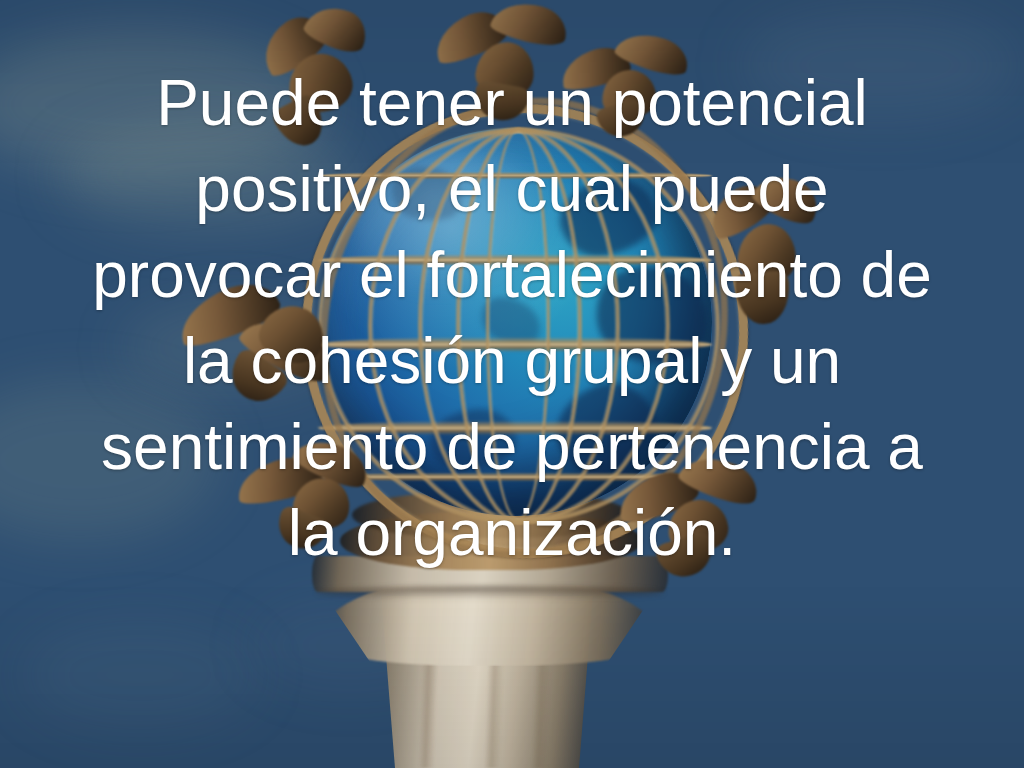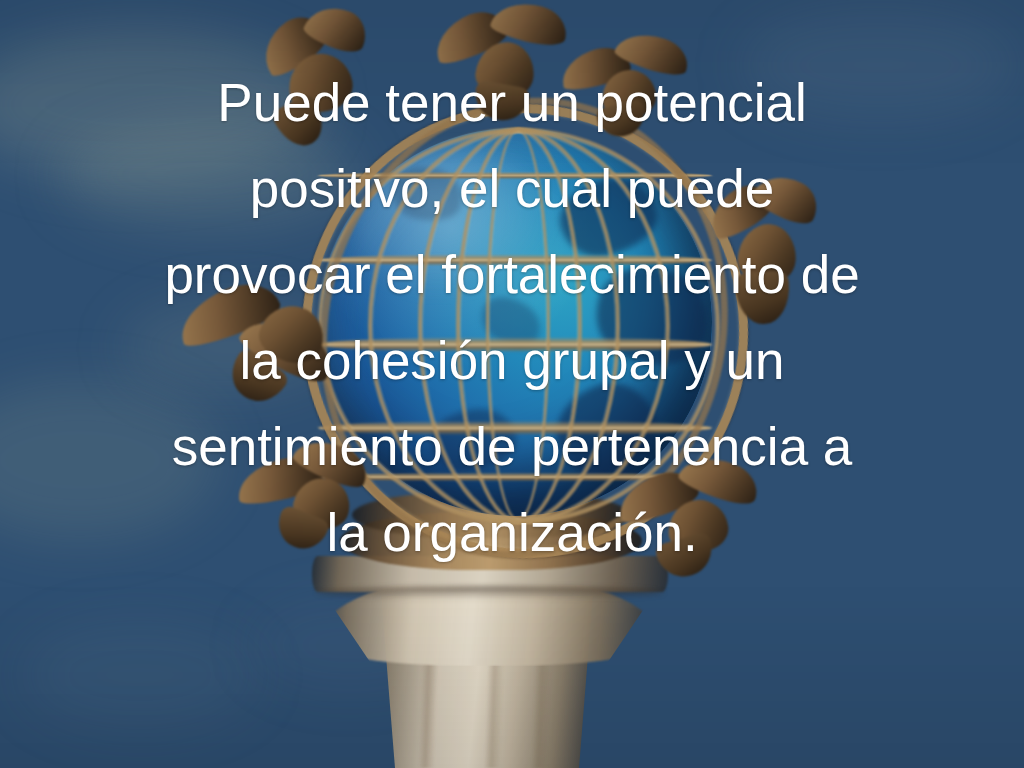--- a/index.html
+++ b/index.html
@@ -389,21 +389,21 @@
     width: 100%;
     margin-top: 42px;
     text-shadow: 0 1px 3px rgba(0,0,0,0.28);
   }
   #slide-body {
     margin: 0;
     padding: 0 14px;
     color: #ffffff;
     font-family: "Liberation Sans", "DejaVu Sans", sans-serif;
     font-weight: 400;
-    font-size: 53px;
+    font-size: 64px;
     line-height: 86px;
     text-align: center;
     width: 100%;
     box-sizing: border-box;
     margin-top: 60px;
     text-shadow: 0 1px 3px rgba(0,0,0,0.30);
     white-space: pre-line;
   }
 </style>
 </head>

